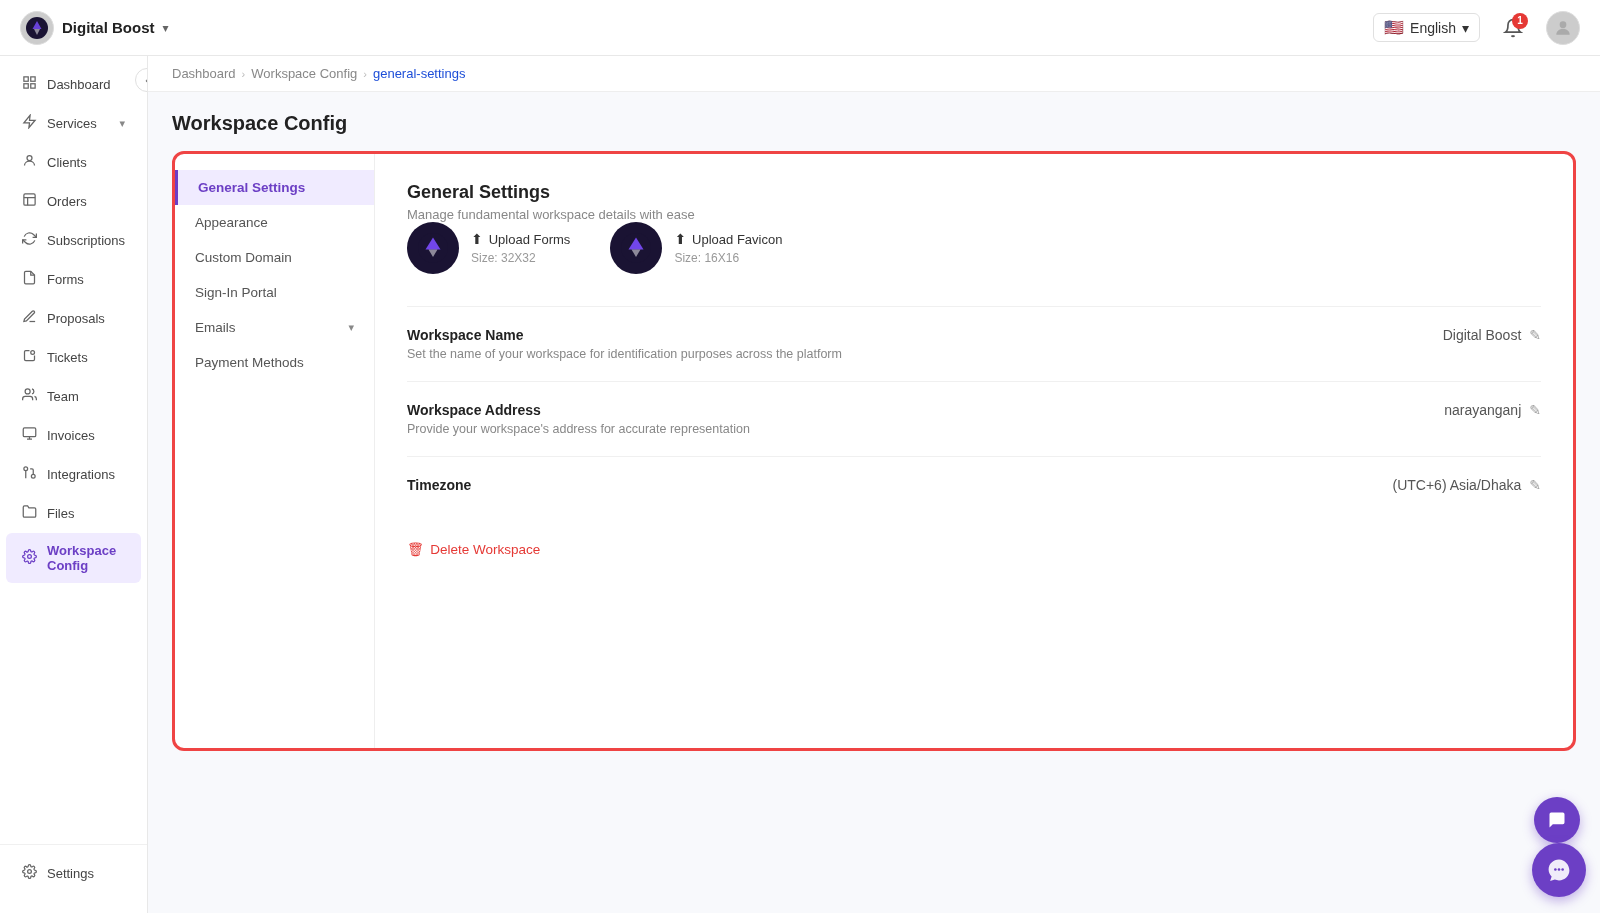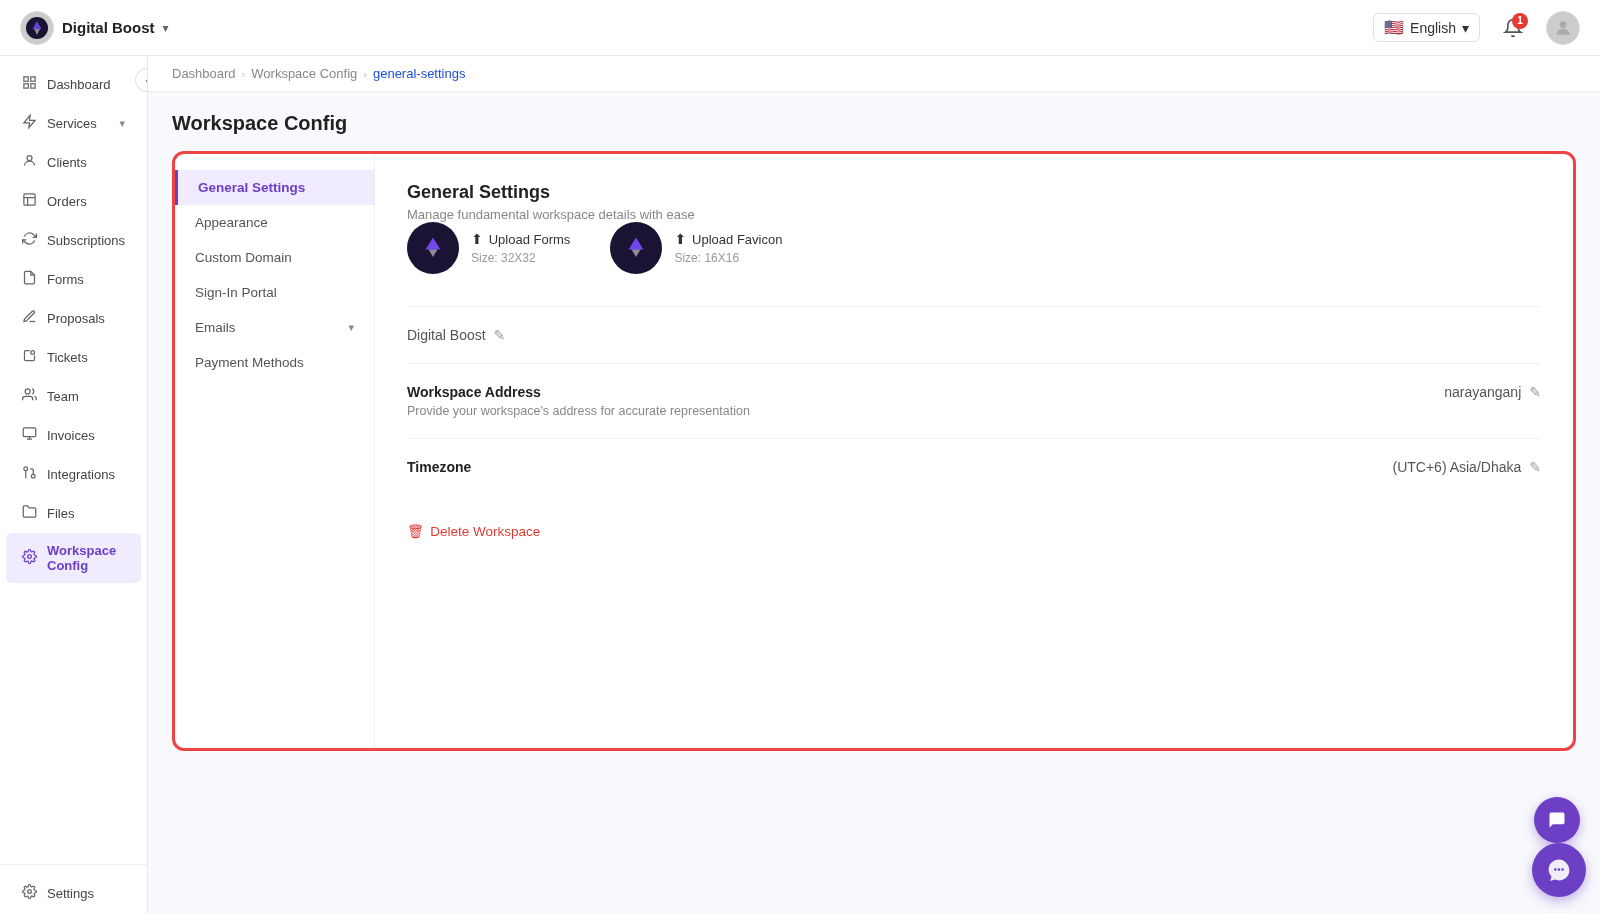--- a/index.html
+++ b/index.html
@@ -55,21 +55,21 @@
       padding: 10px 16px; cursor: pointer;
       font-size: 13.5px; color: #444;
       border-radius: 6px; margin: 1px 6px;
       transition: background 0.15s;
     }
     .nav-item.active { background: #f0ebff; color: #6c3fc5; font-weight: 600; }
     .nav-item .nav-icon { font-size: 15px; flex-shrink: 0; color: #666; }
     .nav-item.active .nav-icon { color: #6c3fc5; }
     .nav-item .nav-label { font-size: 13px; }
     .nav-item .chevron { margin-left: auto; font-size: 11px; color: #888; }
-    .sidebar-bottom { padding: 8px 0 0; border-top: 1px solid #f0f0f0; margin-top: 12px; }
+    .sidebar-bottom { padding: 8px 0 20px; border-top: 1px solid #f0f0f0; margin-top: 12px; }
 
     
     .main-content { flex: 1; overflow-y: auto; background: #f8f9fc; }
 
     
     .breadcrumb-bar {
       background: #fff;
       padding: 10px 24px;
       border-bottom: 1px solid #eee;
       display: flex; align-items: center; gap: 6px;
@@ -437,20 +437,24 @@
                     <span>Upload Favicon</span>
                   </div>
                   <span class="logo-size">Size: 16X16</span>
                 </div>
               </div>
 
             </div>
           </div>
 
           <div class="settings-row">
+            <div class="settings-row-left">
+              <div class="settings-row-label">Workspace Name</div>
+              <div class="settings-row-desc">Set the name of your workspace for identification purposes across the platform</div>
+            </div>
             <div class="settings-row-value">
               <span>Digital Boost</span>
               <span class="edit-icon">✎</span>
             </div>
           </div>
 
           <div class="settings-row">
             <div class="settings-row-left">
               <div class="settings-row-label">Workspace Address</div>
               <div class="settings-row-desc">Provide your workspace's address for accurate representation</div>

